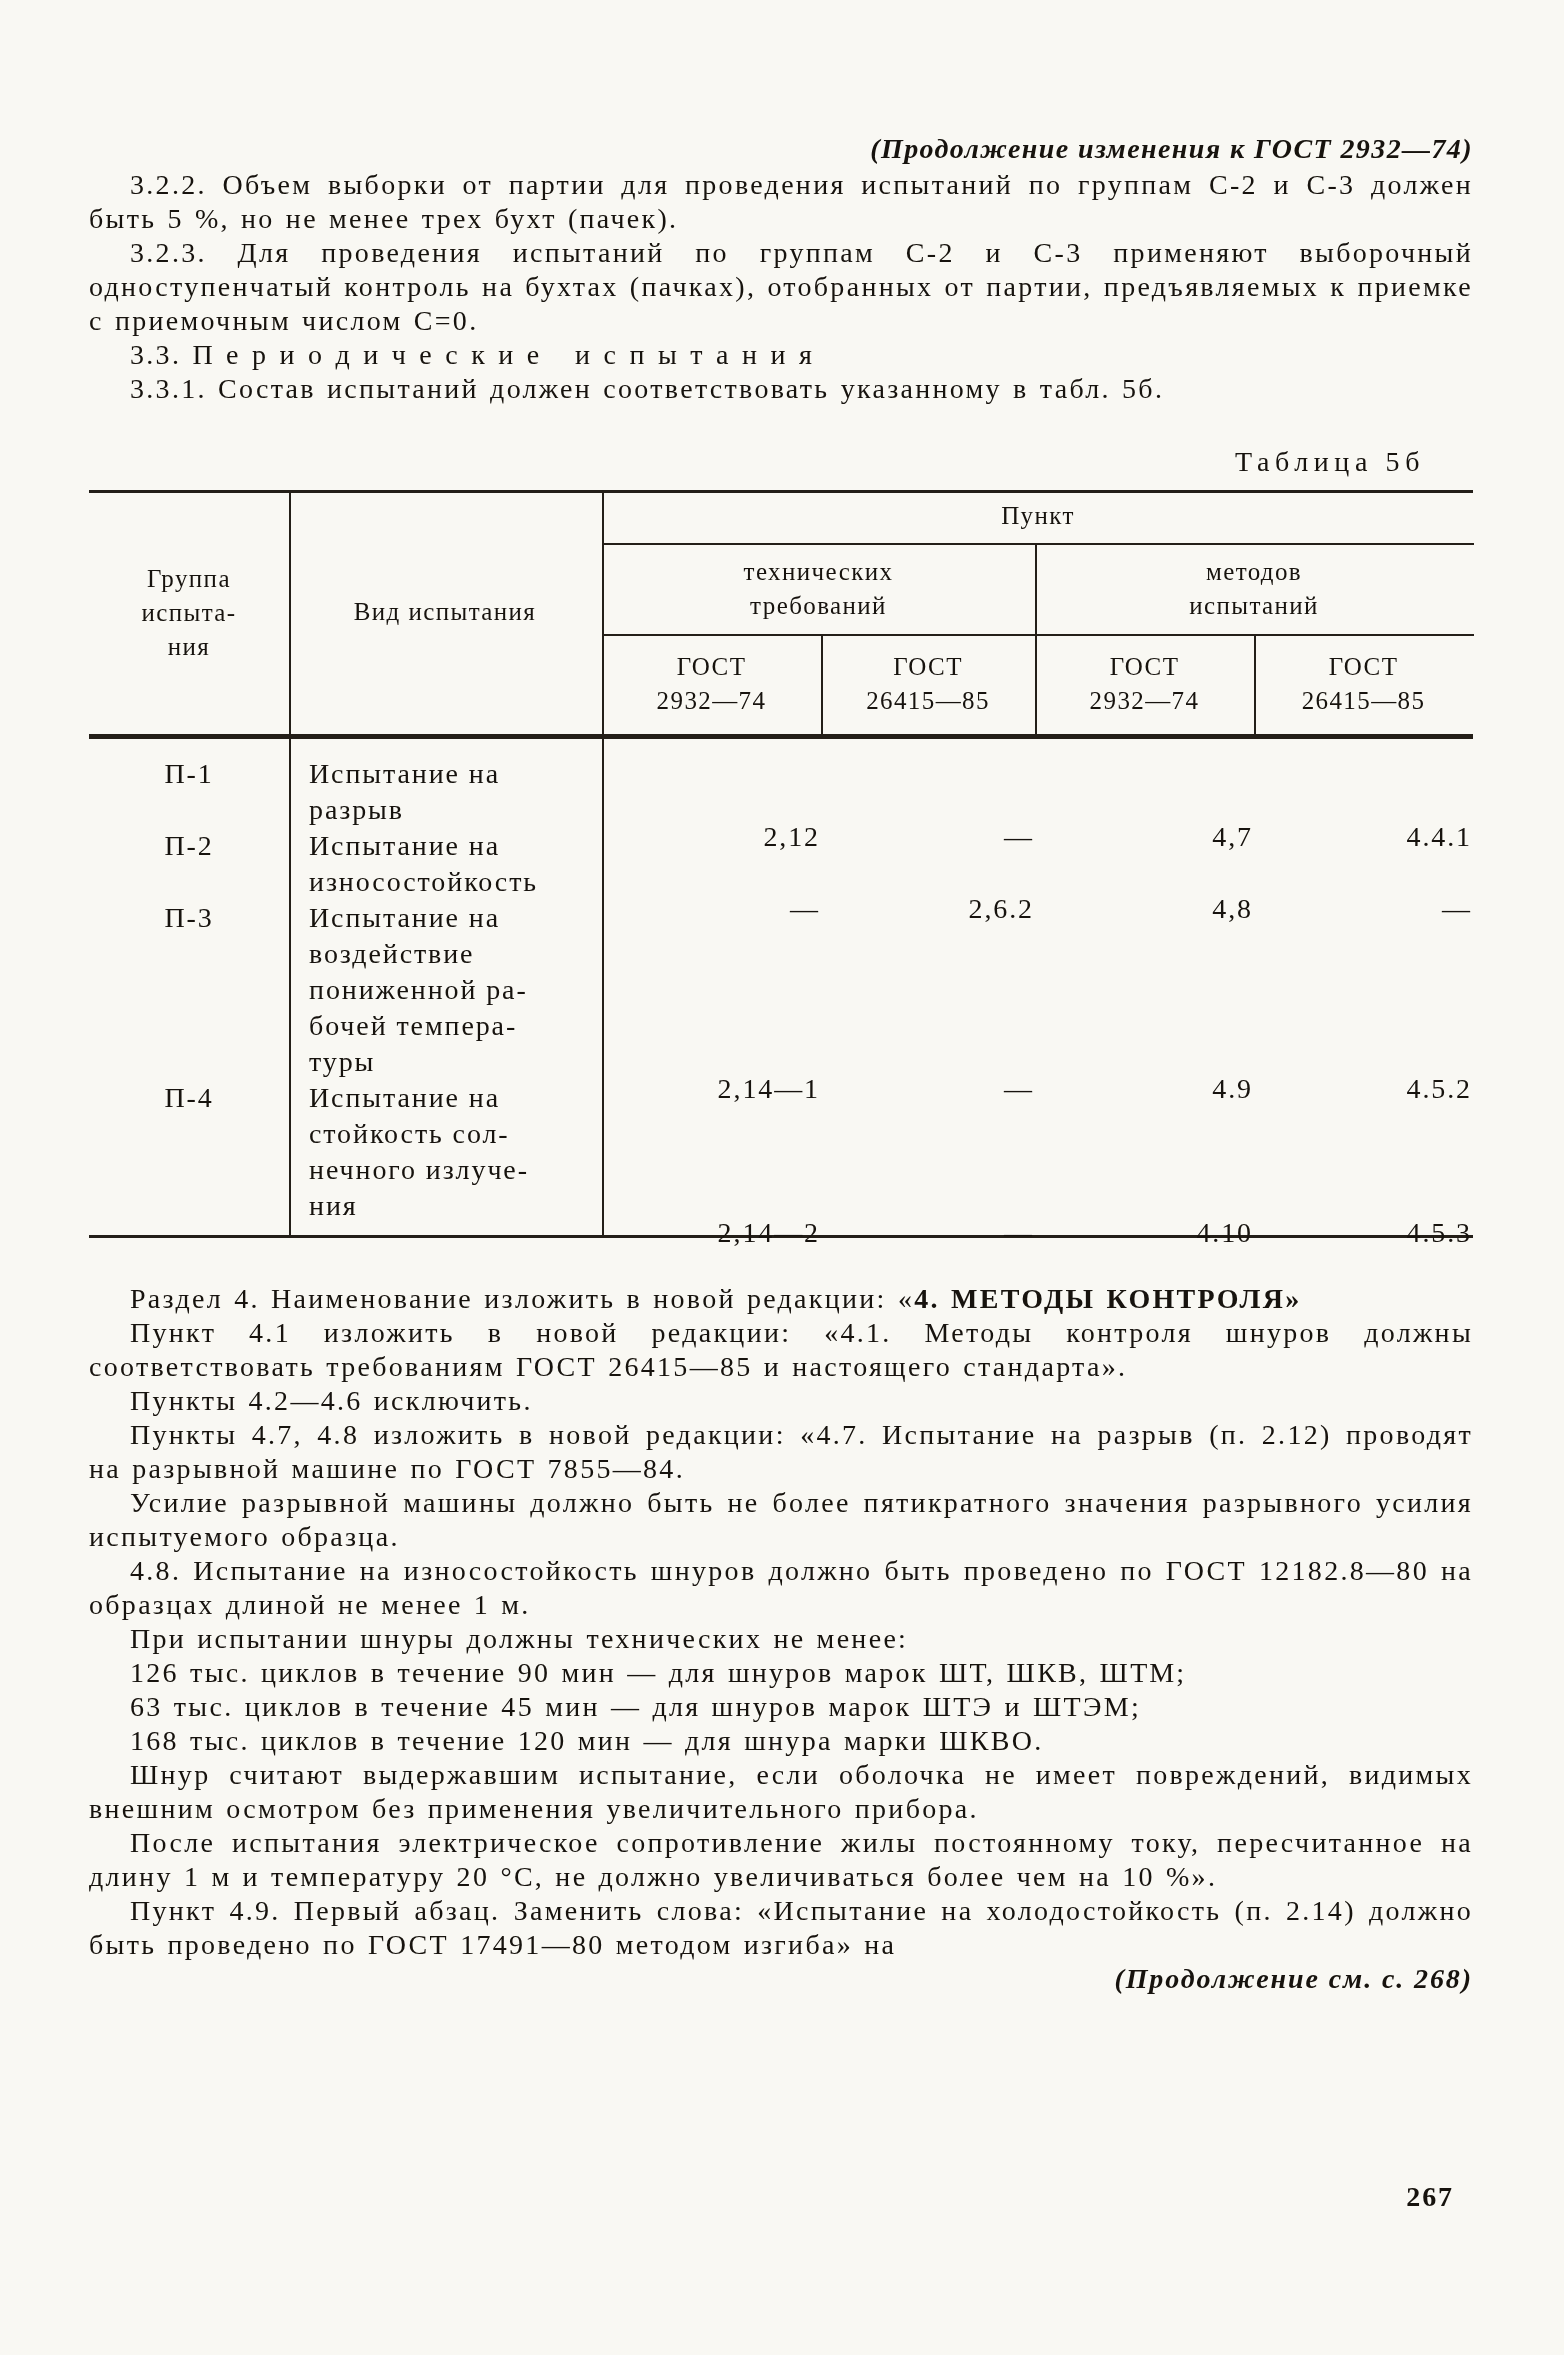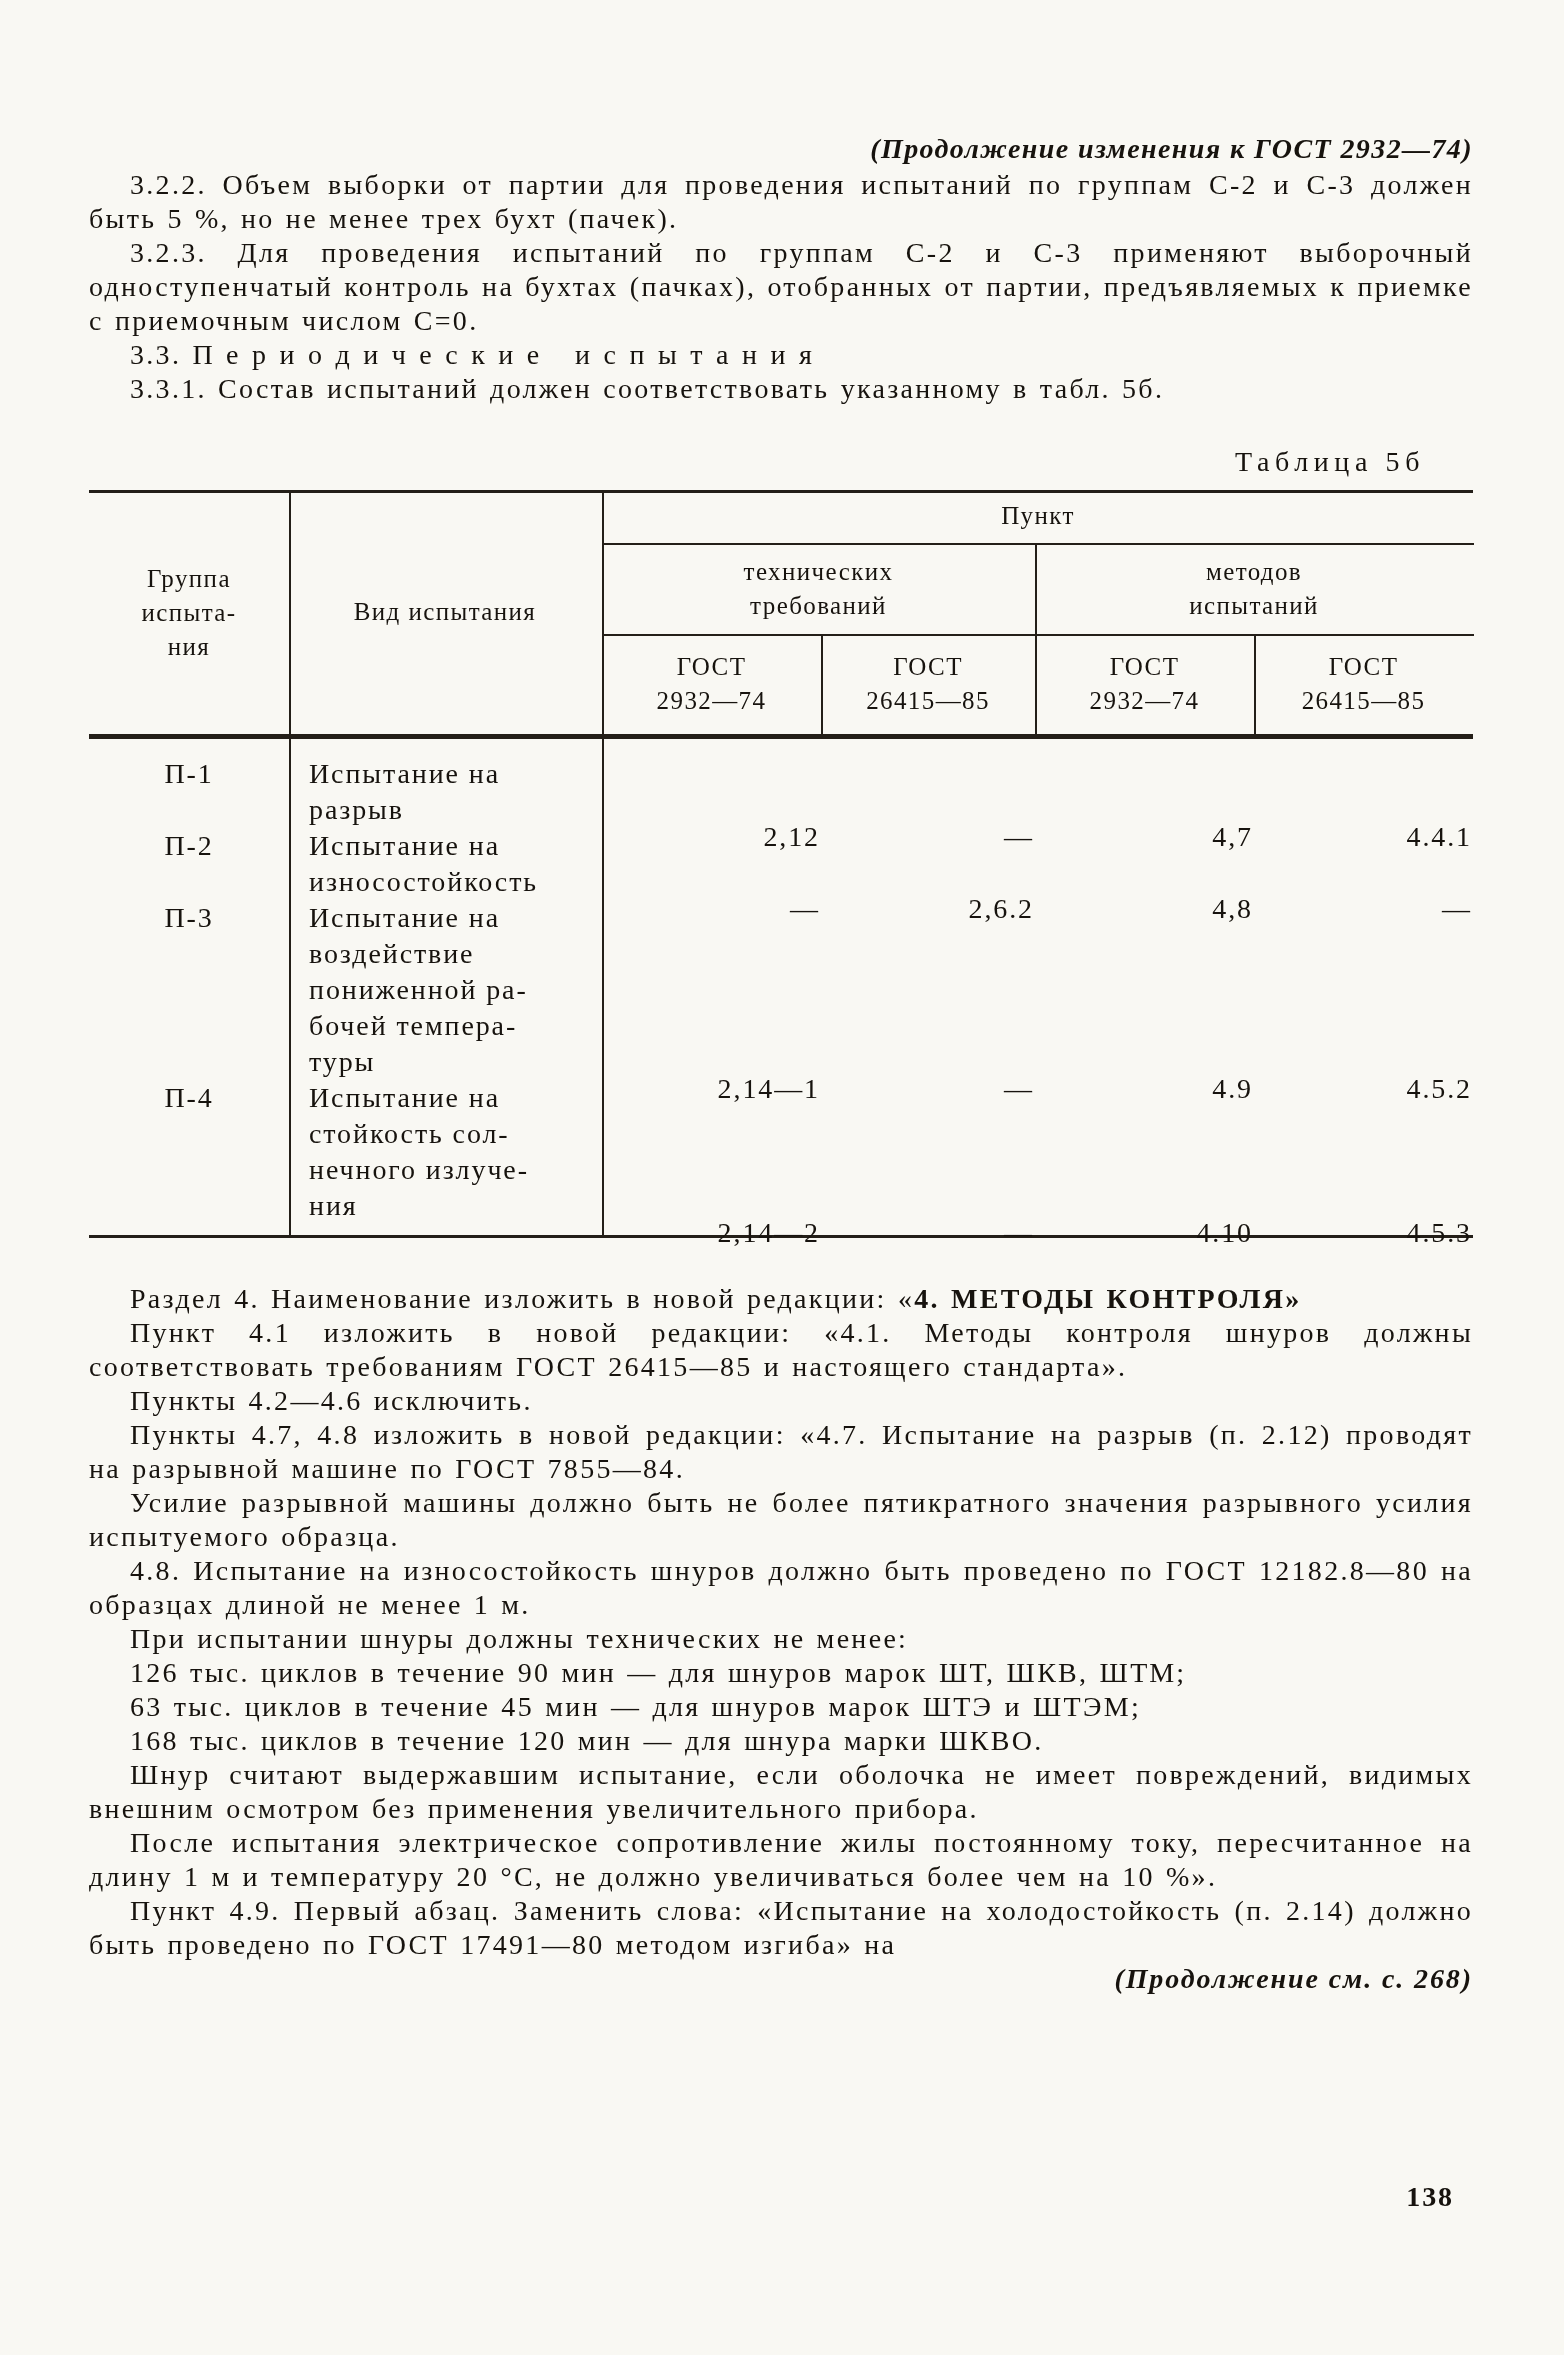--- a/index.html
+++ b/index.html
@@ -238,16 +238,16 @@
       <p class="para"><span>168 тыс. циклов в течение 120 мин — для шнура марки ШКВО.</span></p>
       <p class="para"><span>Шнур считают выдержавшим испытание, если оболочка не имеет повреждений, видимых внешним осмотром без применения увеличительного прибора.</span></p>
       <p class="para"><span>После испытания электрическое сопротивление жилы постоянному току, пересчитанное на длину 1 м и температуру 20 °С, не должно увеличиваться более чем на 10 %».</span></p>
       <p class="para"><span>Пункт 4.9. Первый абзац. Заменить слова: «Испытание на холодостойкость (п. 2.14) должно быть проведено по ГОСТ 17491—80 методом изгиба» на</span></p>
     </div>
 
   <div class="cont-note">
     <span>(Продолжение см. с. 268)</span>
   </div>
 
-  <div class="page-number">138</div>
+  <div class="page-number">267</div>
 
 </div>
 
 
 </body></html>

